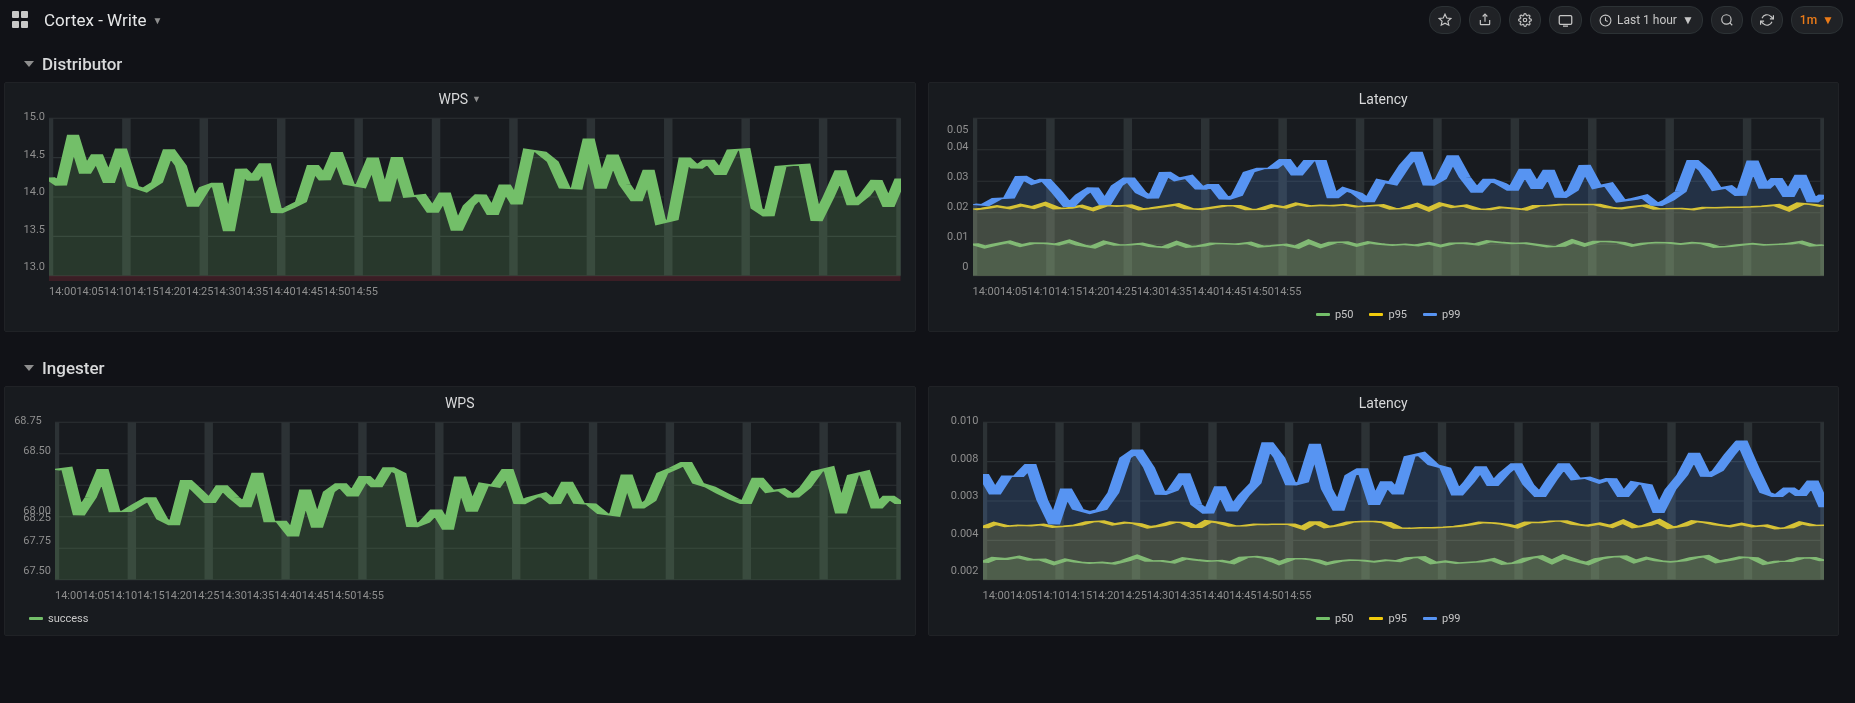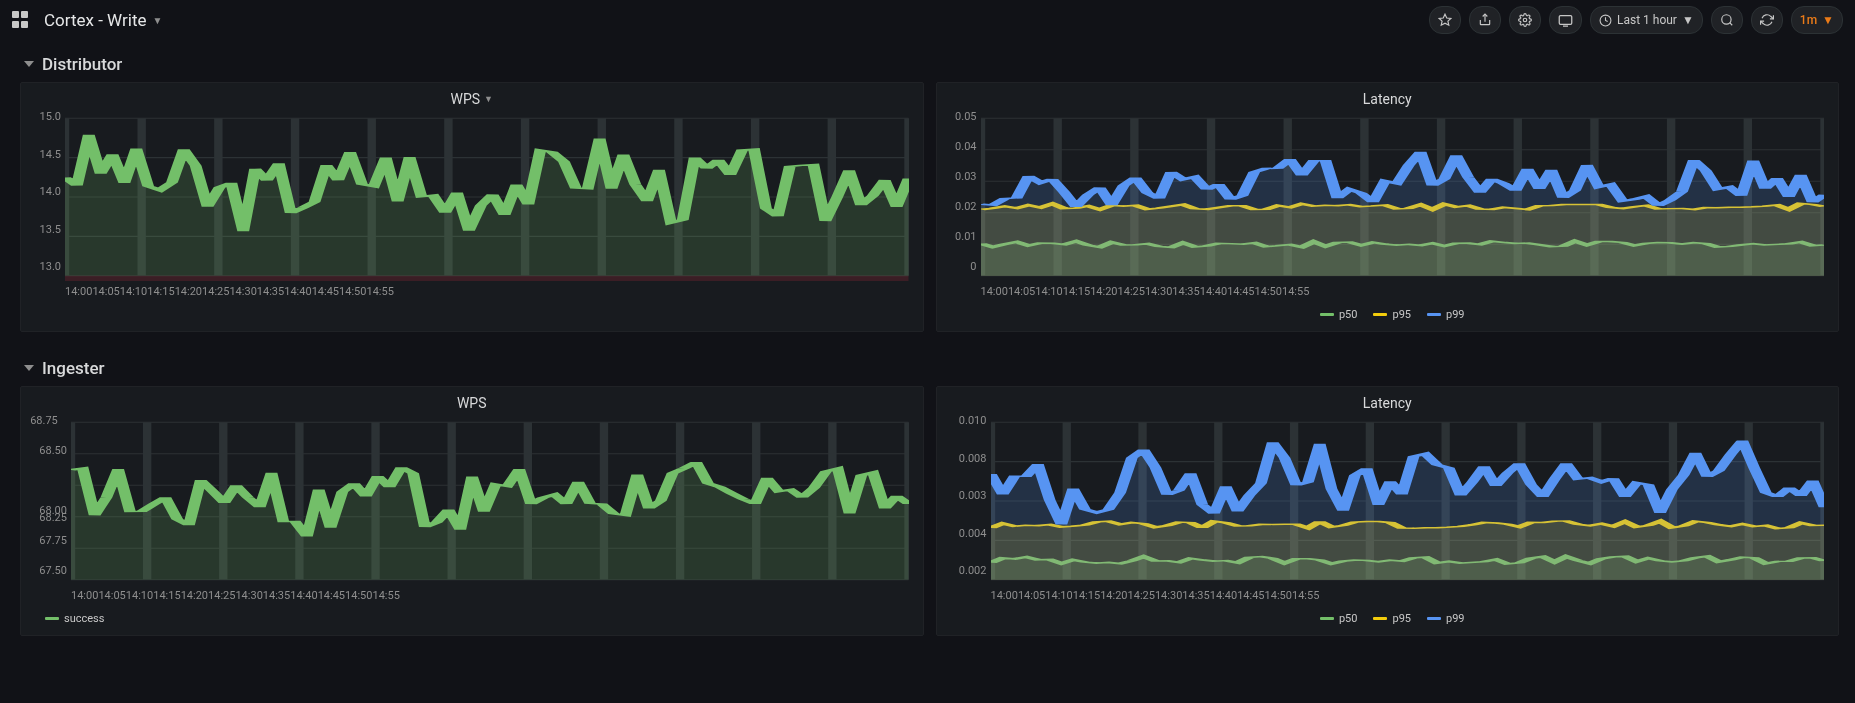--- a/index.html
+++ b/index.html
@@ -42,21 +42,21 @@
     display:flex;
     align-items:center;
     gap:8px;
     padding:14px 8px 8px 24px;
     font-size:17px;
     font-weight:500;
     color:#d8d9da;
     cursor:pointer;
   }
   .chev { width:0; height:0; border-left:5px solid transparent; border-right:5px solid transparent; border-top:6px solid #8e8e8e;}
-  .panel-row { display:flex; gap:12px; padding:0 16px 12px 20px; }
+  .panel-row { display:flex; gap:12px; padding:0 16px 12px 4px; }
   .panel {
     flex:1;
     background:#181b1f;
     border:1px solid #202226;
     border-radius:2px;
     position:relative;
   }
   .panel-title {
     text-align:center;
     font-size:14px;
@@ -207,21 +207,21 @@
         <span>14:50</span>
         <span>14:55</span>
       </div>
   </div>
 
   <div class="panel">
     <div class="panel-title">
       <span>Latency</span>
     </div>
     <div class="plot-wrap" id="plot-dlat">
-        <div class="ylab" style="top: 5px;">0.05</div>
+        <div class="ylab" style="top: 18px;">0.05</div>
         <div class="ylab" style="top: 35px;">0.04</div>
         <div class="ylab" style="top: 65px;">0.03</div>
         <div class="ylab" style="top: 95px;">0.02</div>
         <div class="ylab" style="top: 125px;">0.01</div>
         <div class="ylab" style="top: 155px;">0</div>
         <div class="plot-inner">
           <svg viewBox="0 0 100 160" preserveAspectRatio="none">
             <line x1="0" y1="5" x2="100%" y2="5" stroke="#2c3235" stroke-width="1"></line>
             <line x1="0" y1="35" x2="100%" y2="35" stroke="#2c3235" stroke-width="1"></line>
             <line x1="0" y1="65" x2="100%" y2="65" stroke="#2c3235" stroke-width="1"></line>

